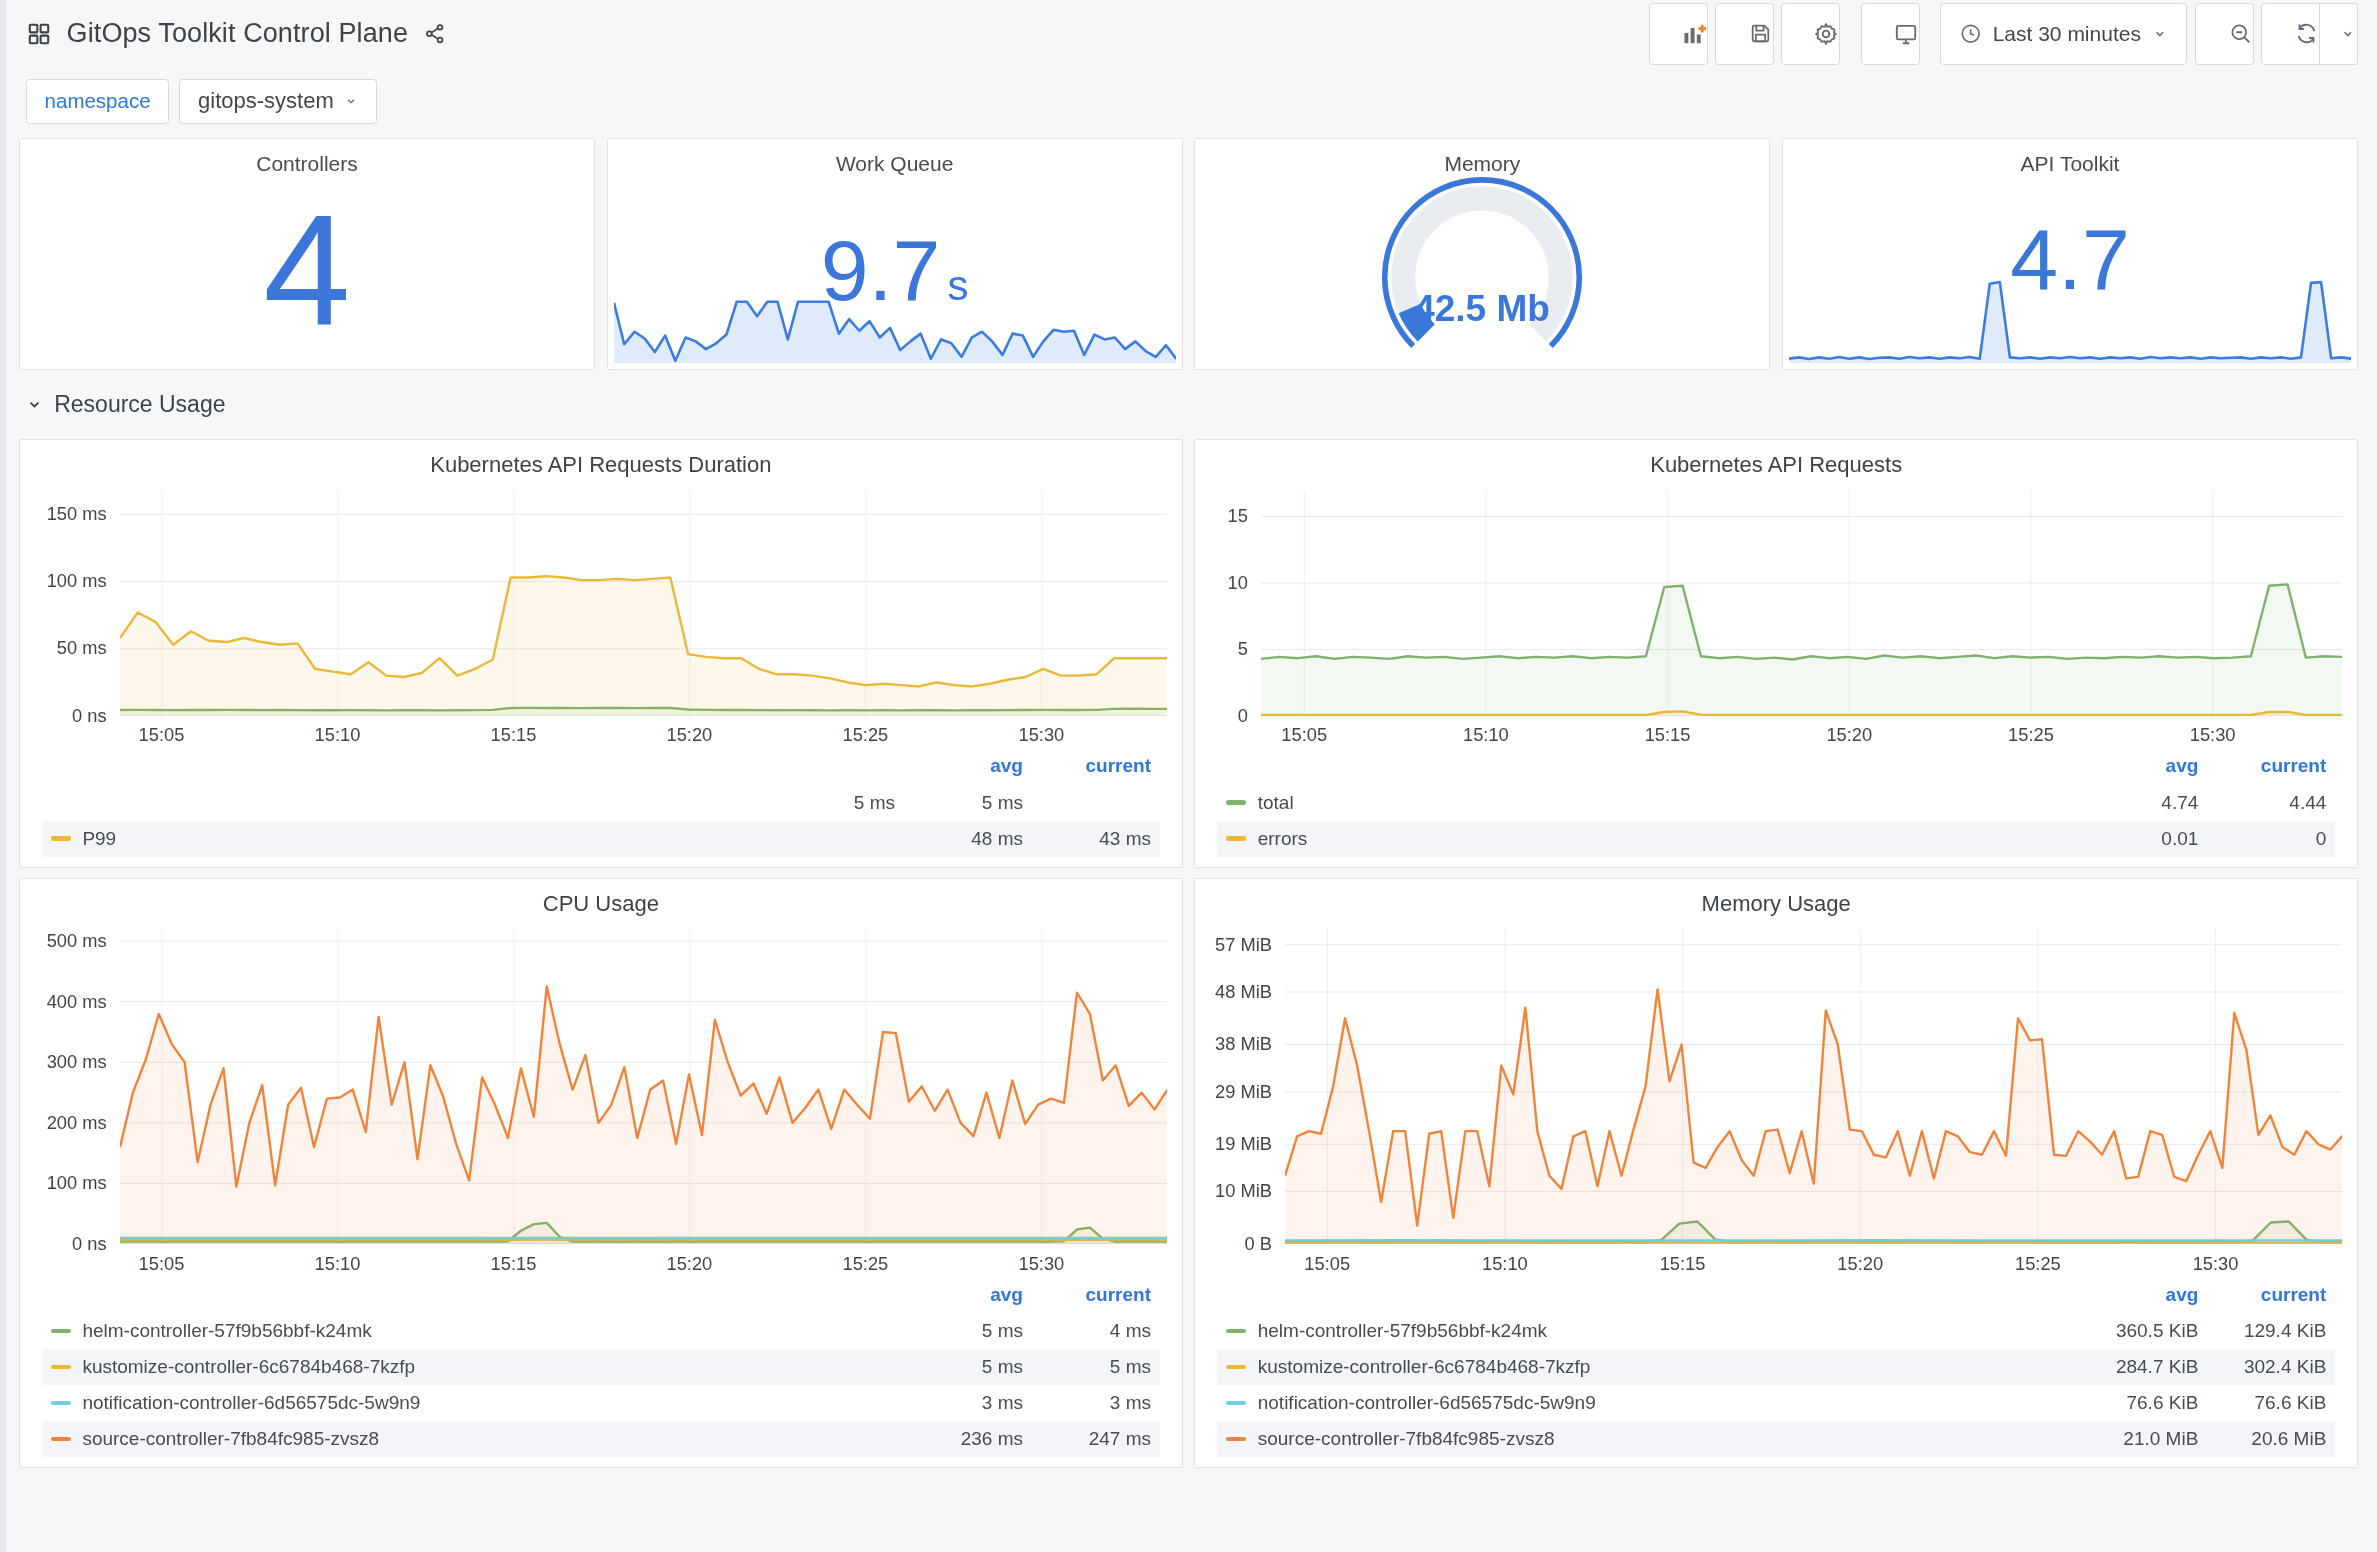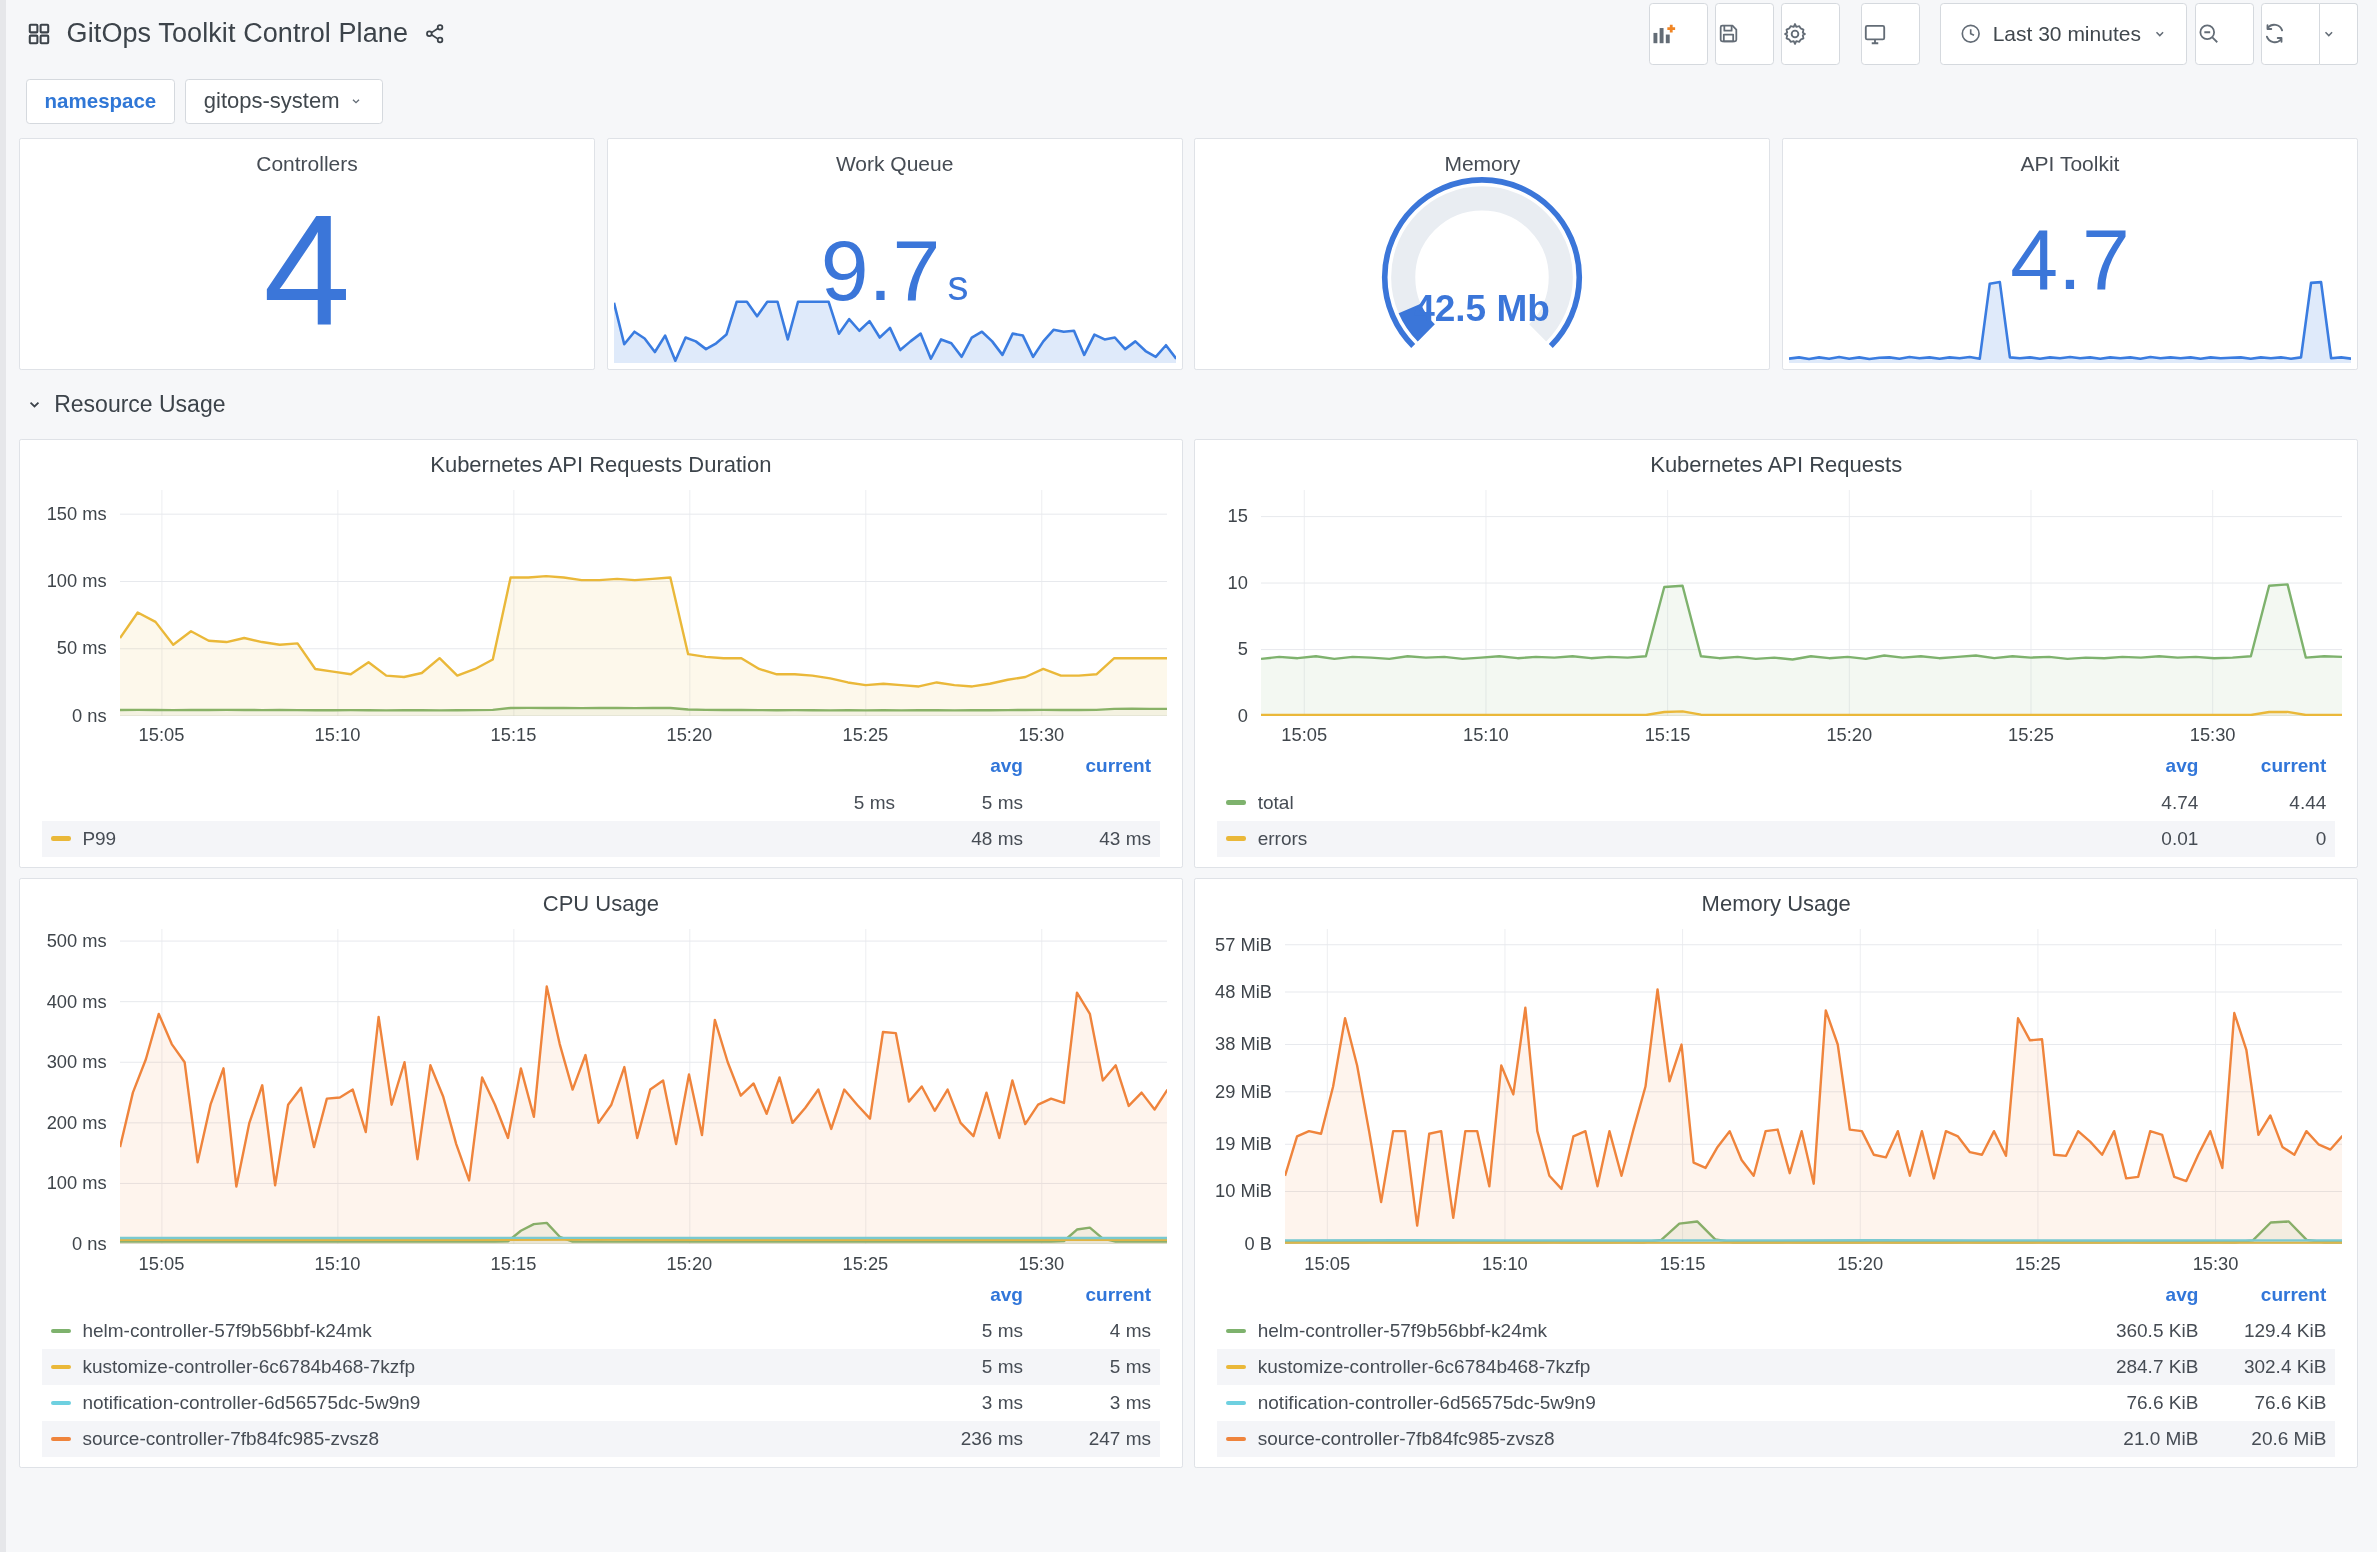--- a/index.html
+++ b/index.html
@@ -17,36 +17,36 @@
   
   .hdr { height:67px; display:flex; align-items:center; padding:0 19px 0 26px; }
   .hdr-left { display:flex; align-items:center; gap:14.6px; }
   .dash-title { font-size:27px; font-weight:500; color:#3c434a; letter-spacing:0.1px; }
   .icon { display:inline-flex; align-items:center; justify-content:center; color:#636c76; }
   .icon svg { display:block; }
   .hdr-right { margin-left:auto; display:flex; align-items:center; }
   .tb-btn {
     height:62px; min-width:59px; background:#fff;
     border:0.7px solid #d5d9de; border-radius:3.7px;
-    display:inline-flex; align-items:center; justify-content:flex-start;
+    display:inline-flex; align-items:center; justify-content:flex-end;
     color:#636c76; cursor:pointer;
   }
   .gap-s { margin-left:7.3px; } .gap-m { margin-left:20.5px; }
   .time-btn { padding:0 17.6px; gap:10.3px; color:#41484e; font-size:21px; font-weight:500; }
   .split { display:inline-flex; }
   .split .tb-btn:first-child { border-radius:3.7px 0 0 3.7px; }
   .split .tb-btn:last-child { border-radius:0 3.7px 3.7px 0; border-left:none; min-width:38px; }
 
   
   .var-row { padding:11.7px 19px 14.6px 26px; display:flex; align-items:center; gap:10.3px; }
   .pill {
     height:45px; background:#fff; border:0.7px solid #d5d9de; border-radius:3.7px;
     display:inline-flex; align-items:center; padding:0 17.6px; gap:8.8px; cursor:pointer;
   }
-  .var-label { color:#3077d6; font-weight:700; font-size:20.5px; }
+  .var-label { color:#3077d6; font-weight:400; font-size:20.5px; }
   .var-value { color:#41484e; font-size:22px; }
 
   
   .stats-row { display:grid; grid-template-columns:repeat(4,1fr); gap:11.7px; height:232px; margin:0 19px; }
   .panel {
     background:#fff; border:0.7px solid #dfe2e7; border-radius:2.2px; position:relative; overflow:hidden;
   }
   .stat-title {
     position:absolute; top:13px; left:0; right:0; text-align:center;
     font-size:21px; font-weight:500; color:#464c54; z-index:3; cursor:pointer;

